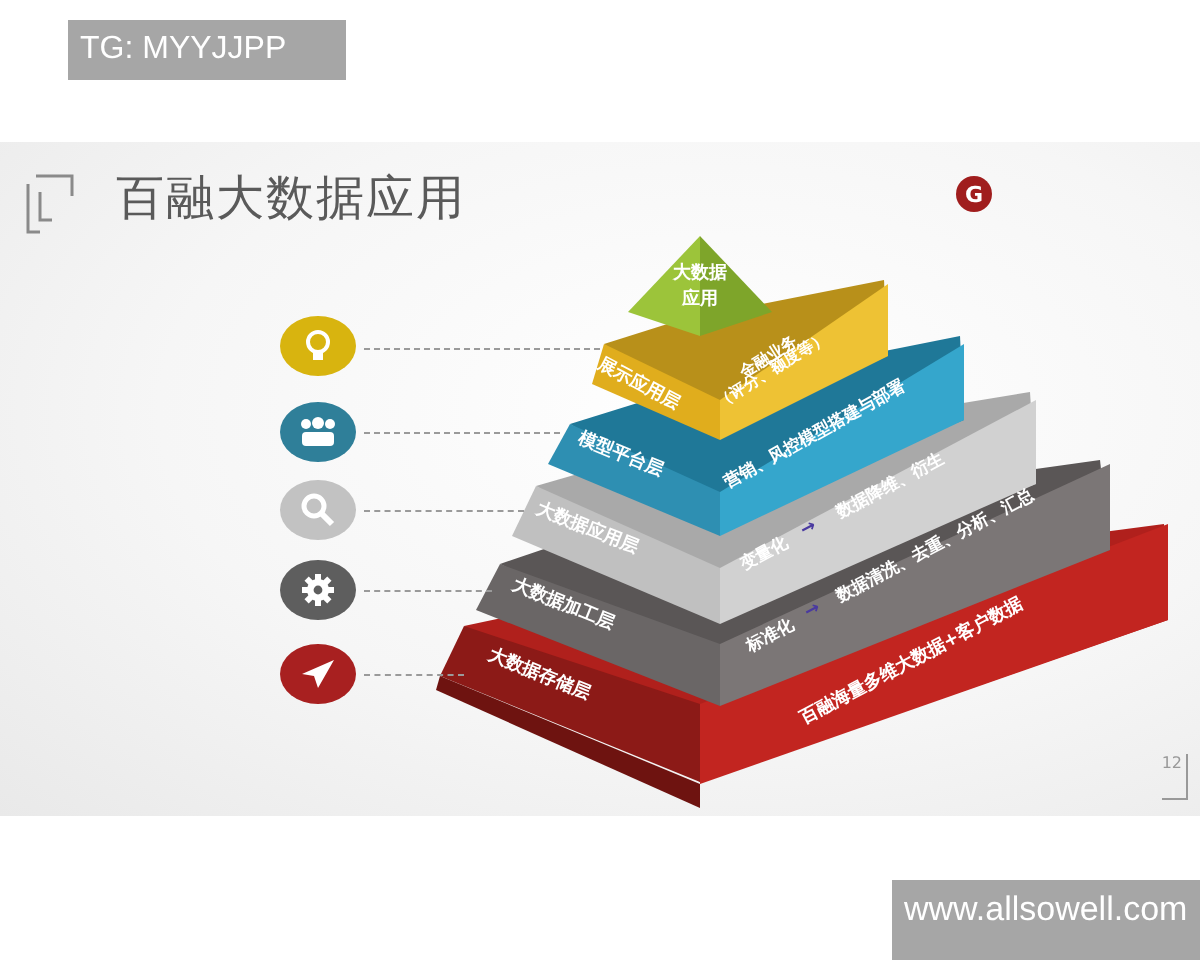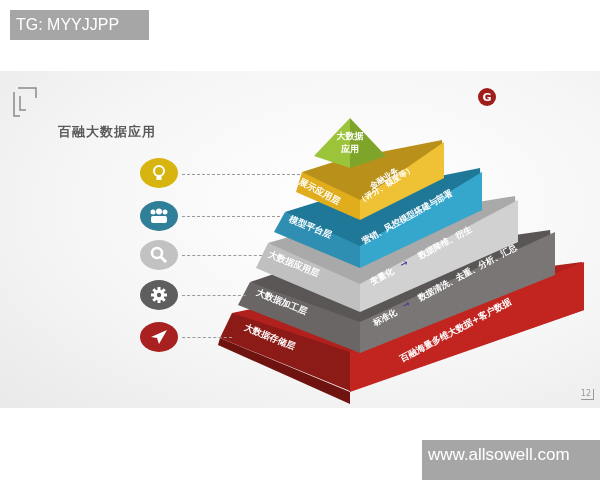--- a/index.html
+++ b/index.html
@@ -1,29 +1,29 @@
 <!DOCTYPE html>
 <html><head>
 <meta charset="utf-8">
 <style>
   html,body{margin:0;padding:0;}
   body{width:600px;height:480px;background:#ffffff;position:relative;overflow:hidden;font-family:"DejaVu Sans",sans-serif;}
-  .wm{position:absolute;background:#a6a6a6;color:#ffffff;font-family:"Liberation Sans",sans-serif;font-size:16px;line-height:30px;padding:0 6px;}
+  .wm{position:absolute;background:#a6a6a6;color:#ffffff;font-family:"Liberation Sans",sans-serif;font-size:16px;line-height:30px;padding:0 6px;margin-left:24px;}
   #wm-top{left:10px;top:10px;width:127px;height:30px;}
   #wm-bottom{left:422px;top:440px;width:178px;height:46px;font-size:17px;}
   .slide{position:absolute;left:0;top:71px;width:600px;height:337px;background:radial-gradient(ellipse at 60% 40%,#ffffff 0%,#f6f6f6 55%,#e9e9e9 100%);}
   .title-icon{position:absolute;left:12px;top:15px;width:26px;height:32px;}
-  .title{position:absolute;left:58px;top:12px;font-size:13px;font-weight:bold;color:#5a5a5a;letter-spacing:1px;margin-top:40px;}
+  .title{position:absolute;left:58px;top:12px;font-size:24px;font-weight:normal;color:#5a5a5a;letter-spacing:1px;}
   .brand{position:absolute;left:478px;top:17px;display:flex;align-items:center;gap:4px;}
   .brand-logo{width:18px;height:18px;border-radius:50%;background:#a01d1d;color:#fff;font-size:11px;font-weight:bold;display:flex;align-items:center;justify-content:center;}
   .brand-name{font-size:17px;color:#333;letter-spacing:1px;}
   .legend{position:absolute;left:0;top:0;}
   .legend-icon{position:absolute;width:38px;height:30px;border-radius:50%;display:flex;align-items:center;justify-content:center;}
   .leader{position:absolute;height:0;border-top:1px dashed #9a9a9a;}
-  .page-num{position:absolute;right:6px;bottom:8px;font-size:8px;color:#999;border-right:1px solid #999;border-bottom:1px solid #999;padding:0 2px 1px 0;}
+  .page-num{position:absolute;right:6px;bottom:8px;font-size:8px;color:#999;border-right:1px solid #999;border-bottom:1px solid #999;padding:0 2px 13px 0;}
   svg text{font-family:"DejaVu Sans",sans-serif;font-weight:bold;fill:#ffffff;}
 </style>
 </head>
 <body>
 
 <div id="wm-top" class="wm">TG: MYYJJPP</div>
 
 <div class="slide">
   <svg class="title-icon" viewBox="0 0 26 32">
     <path d="M2 6 V30 H8" fill="none" stroke="#8a8a8a" stroke-width="1.5"></path>

